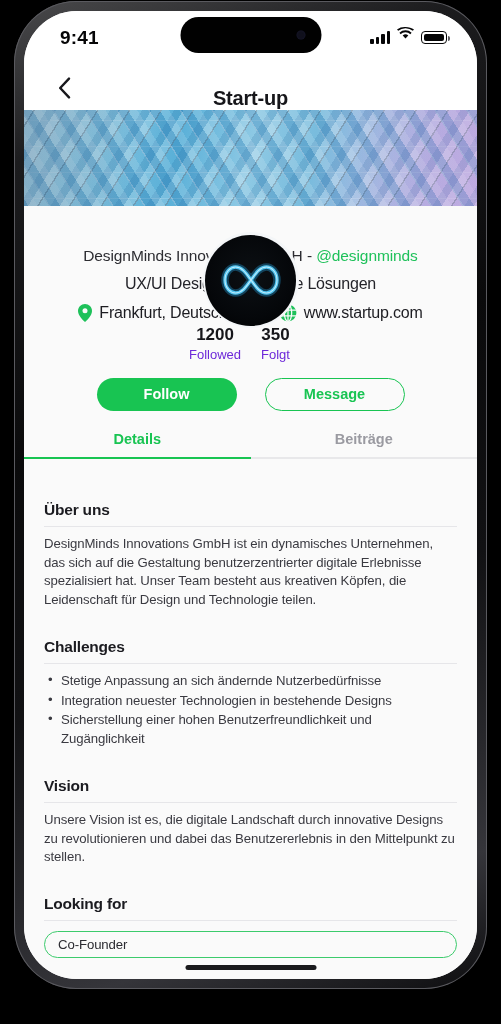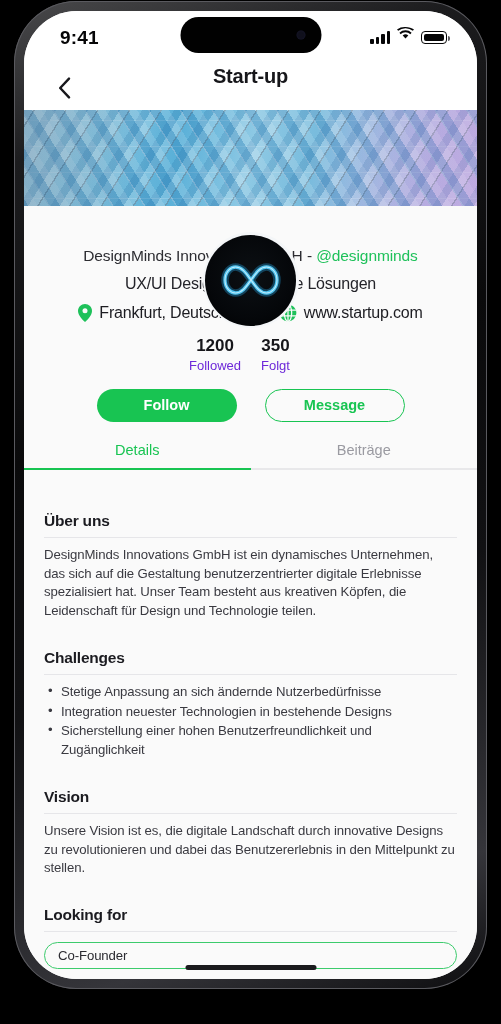--- a/index.html
+++ b/index.html
@@ -101,21 +101,21 @@
     width:2px; height:5px; border-radius:0 2px 2px 0; background:#5c5c60;
   }
   #battery span { display:block; width:100%; height:100%; background:#060607; border-radius:2px; }
 
   
   #nav-header {
     position: relative;
     height: 45px;
     background: #ffffff;
     display: flex;
-    align-items: flex-start;
+    align-items: flex-end;
     z-index: 4;
   }
   #back-button {
     position: absolute; left: 22px; top: 0; bottom: 0;
     width: 36px; display: flex; align-items: center; justify-content: center;
     cursor: pointer;
   }
   #nav-title {
     width: 100%; text-align: center;
     font-size: 20px; font-weight: bold; color: #16161a;
@@ -222,21 +222,21 @@
     margin-top: 11px;
     display: flex; align-items: center; justify-content: center;
     gap: 22px;
     font-size: 16px;
     color: #1c1c21;
     letter-spacing: -.2px;
   }
   .meta-item { display: flex; align-items: center; gap: 7px; cursor: pointer; }
 
   #stats-row {
-    margin-top: 14px;
+    margin-top: 3px;
     display: flex;
     justify-content: center;
     gap: 20px;
     padding-right: 22px;
   }
   .stat { text-align: center; cursor: pointer; }
   .stat-value { font-size: 17px; font-weight: bold; color: #16161a; }
   .stat-label { margin-top: 2px; font-size: 13px; color: #6d28d9; }
 
   
@@ -269,21 +269,21 @@
   
   #tab-bar {
     margin-top: 20px;
     display: flex;
   }
   .tab {
     flex: 1;
     text-align: center;
     padding-bottom: 10px;
     font-size: 14.5px;
-    font-weight: normal;
+    font-weight: bold;
     border-bottom: 2px solid #e8e8ea;
     color: #9a9aa1;
     cursor: pointer;
   }
   .tab.active { color: #18c452; border-bottom-color: #18c452; }
 
   
   #detail-sections { padding: 14px 20px 0; }
   .section { margin-bottom: 5px; }
   .section-title {

